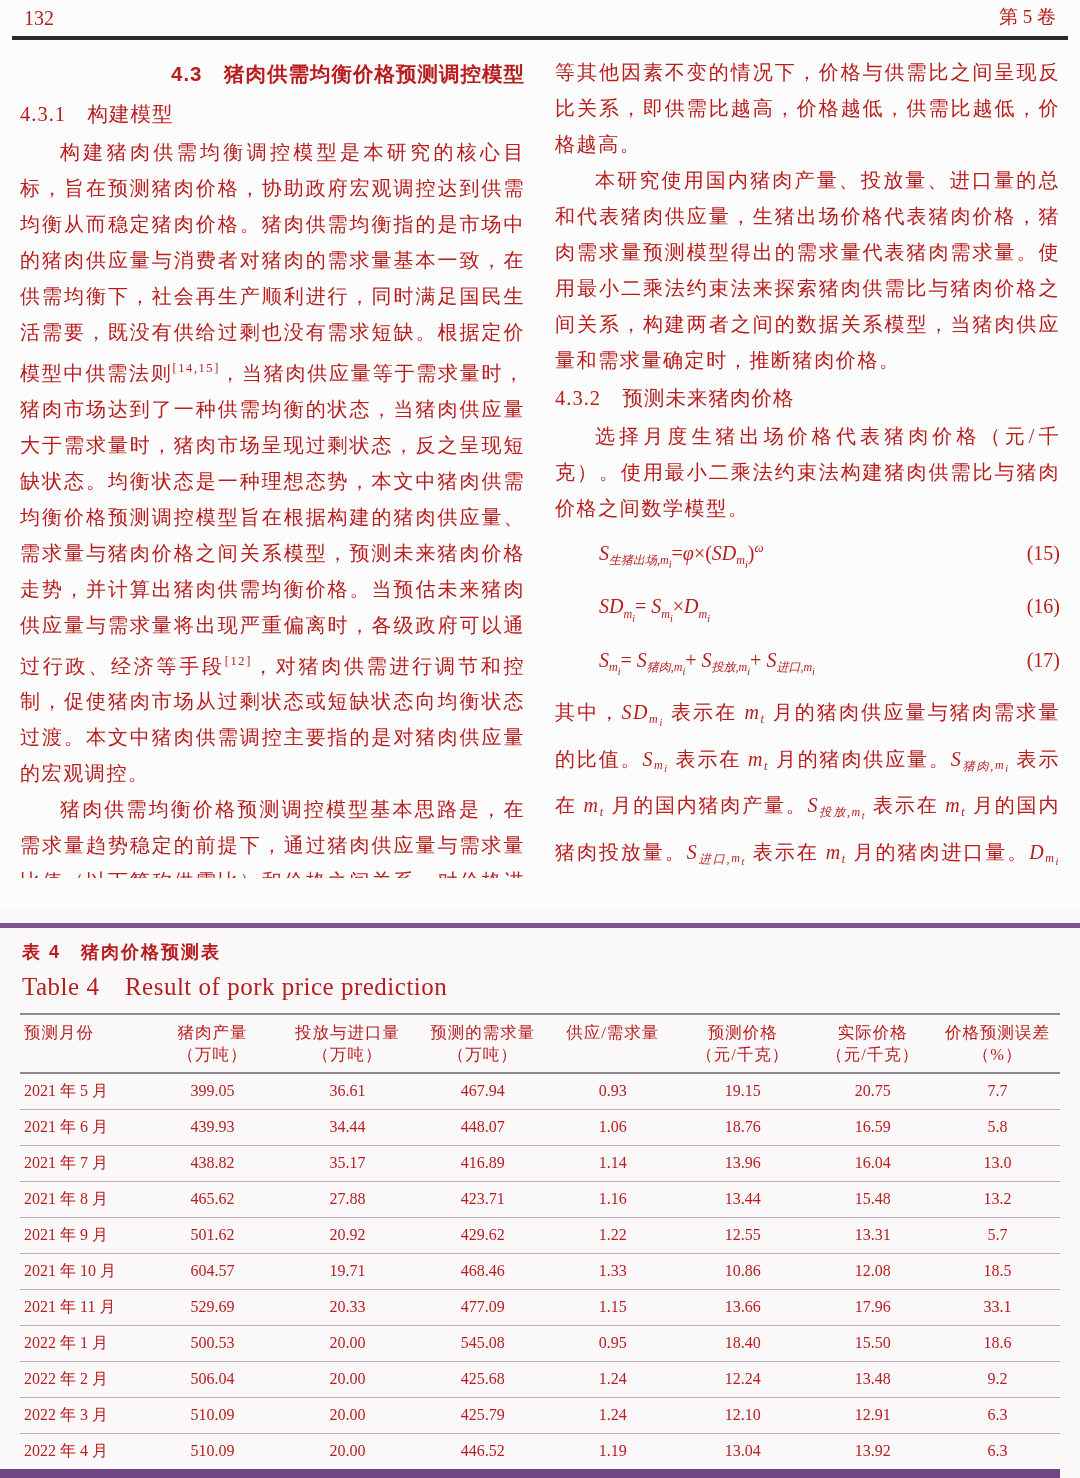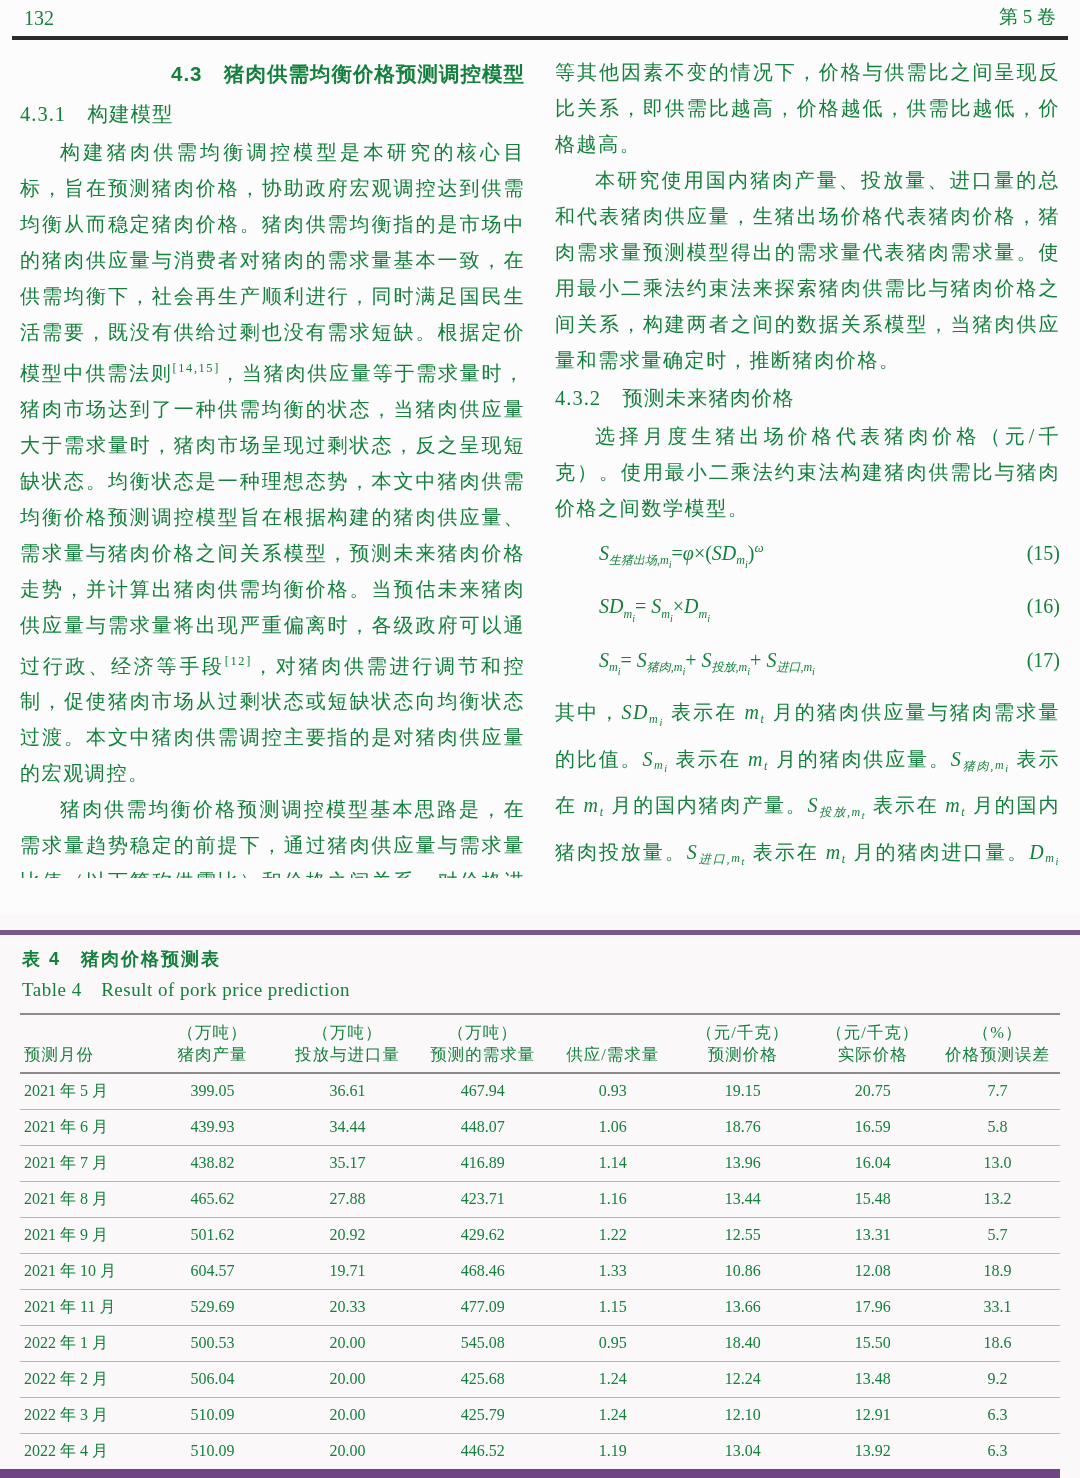--- a/index.html
+++ b/index.html
@@ -1,19 +1,19 @@
 <!DOCTYPE html>
 <html><head>
 <meta charset="utf-8">
 <style>
   * { margin:0; padding:0; box-sizing:border-box; }
   html,body { background:#e9e7e8; }
   .page{
     width:1080px; height:1478px; margin:0 auto; position:relative;
-    background:#fdfcfc; color:#15803d; overflow:hidden;
+    background:#fdfcfc; color:#b91c1c; overflow:hidden;
     font-family:"Liberation Serif","DejaVu Serif",serif;
     display:flex; flex-direction:column;
   }
   
   .runhead{
     display:flex; align-items:flex-end; justify-content:space-between;
     padding:8px 24px 4px 24px; height:34px;
   }
   .runhead .pageno{ font-size:20px; }
   .runhead .jtitle{
@@ -55,21 +55,21 @@
   .formula-par sub{ font-size:0.6em; font-style:italic; vertical-align:-0.3em; }
   .formula-par sub sub{ font-size:0.85em; }
 
   
   .table-section{ margin-top:auto; background:#fbf8fa; padding:16px 0 0 0; }
   .accent-line{ height:5px; width:100%; }
   .cap-zh{
     font-family:"Liberation Sans","DejaVu Sans",sans-serif;
     font-weight:bold; font-size:18px; padding:12px 0 4px 22px; letter-spacing:2px;
   }
-  .cap-en{ font-size:19px; padding:2px 0 10px 22px; letter-spacing:0.5px; }
+  .cap-en{ font-size:25px; padding:2px 0 10px 22px; letter-spacing:0.5px; }
   table.ptable{
     width:1040px; margin:0 20px; border-collapse:collapse; table-layout:fixed;
   }
   .ptable th, .ptable td{ font-weight:normal; }
   .ptable thead tr:first-child th{ padding-top:7px; }
   .ptable thead th{
     font-size:16.5px; line-height:22px; text-align:center; letter-spacing:1px;
   }
   .ptable thead tr:last-child th{ padding-bottom:6px; }
   .ptable thead{ border-top:2px solid #8d8a8c; border-bottom:2px solid #8d8a8c; }
@@ -136,39 +136,39 @@
           <col class="c2">
           <col class="c3">
           <col class="c4">
         <col class="c5">
           <col class="c6">
           <col class="c7">
           <col class="c8">
       </colgroup>
       <thead>
           <tr>
+            <th>预测月份</th>
+            <th>猪肉产量</th>
+            <th>投放与进口量</th>
+            <th>预测的需求量</th>
+            <th>供应/需求量</th>
+            <th>预测价格</th>
+            <th>实际价格</th>
+            <th>价格预测误差</th>
+          </tr>
+          <tr>
             <th></th>
             <th>（万吨）</th>
             <th>（万吨）</th>
             <th>（万吨）</th>
             <th></th>
             <th>（元/千克）</th>
             <th>（元/千克）</th>
             <th>（%）</th>
           </tr>
-          <tr>
-            <th>预测月份</th>
-            <th>猪肉产量</th>
-            <th>投放与进口量</th>
-            <th>预测的需求量</th>
-            <th>供应/需求量</th>
-            <th>预测价格</th>
-            <th>实际价格</th>
-            <th>价格预测误差</th>
-          </tr>
         </thead>
       <tbody>
           <tr>
             <td>2021 年 5 月</td>
             <td>399.05</td>
             <td>36.61</td>
             <td>467.94</td>
             <td>0.93</td>
             <td>19.15</td>
             <td>20.75</td>
@@ -215,21 +215,21 @@
             <td>5.7</td>
           </tr>
           <tr>
             <td>2021 年 10 月</td>
             <td>604.57</td>
             <td>19.71</td>
             <td>468.46</td>
             <td>1.33</td>
             <td>10.86</td>
             <td>12.08</td>
-            <td>18.9</td>
+            <td>18.5</td>
           </tr>
           <tr>
             <td>2021 年 11 月</td>
             <td>529.69</td>
             <td>20.33</td>
             <td>477.09</td>
             <td>1.15</td>
             <td>13.66</td>
             <td>17.96</td>
             <td>33.1</td>

